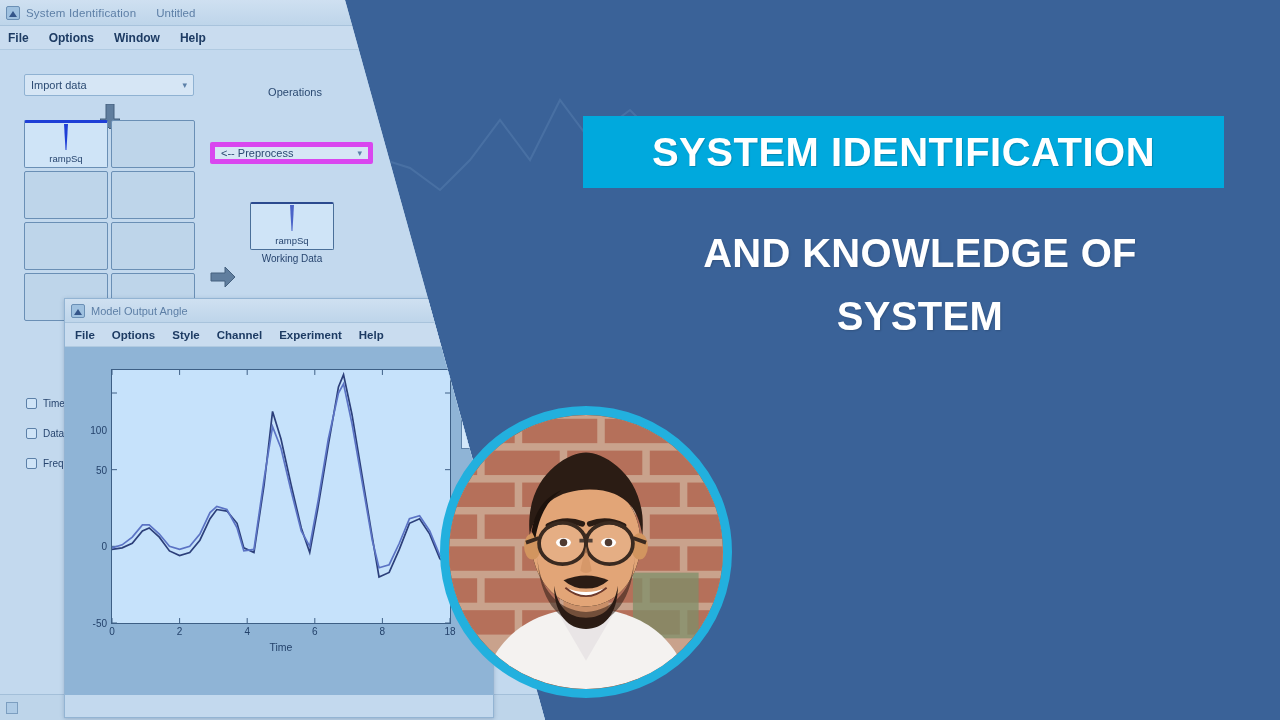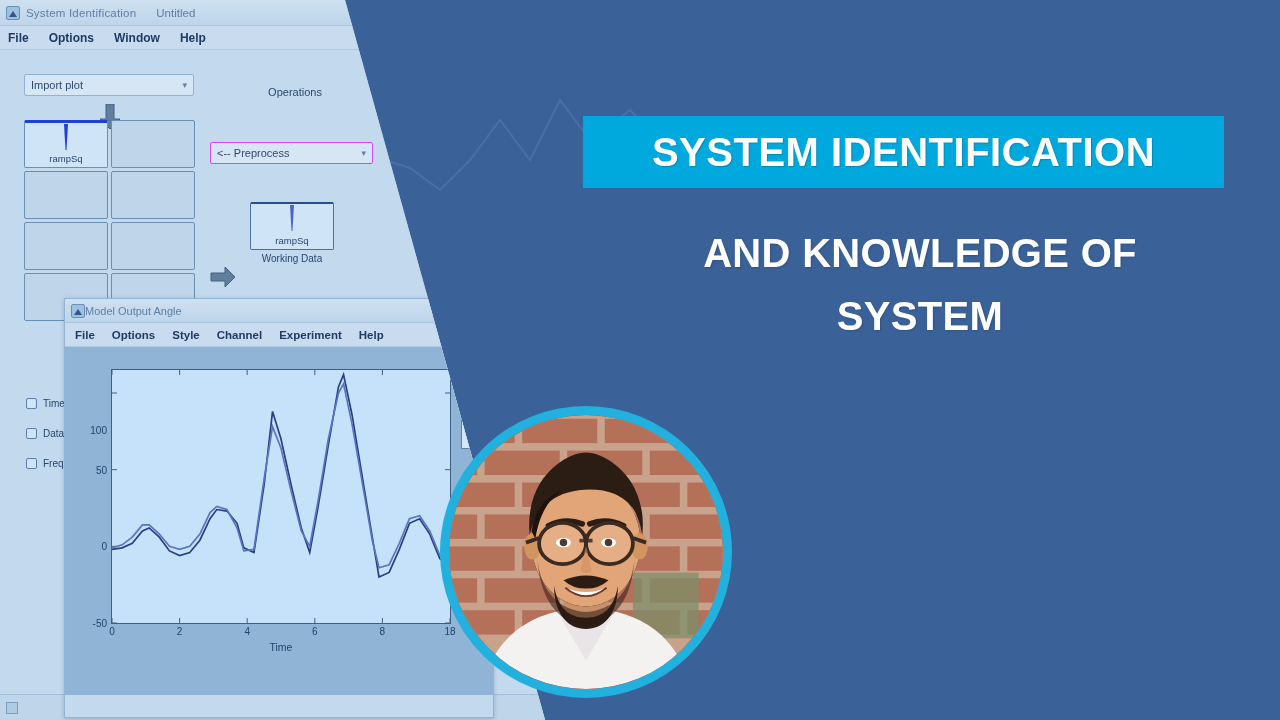--- a/index.html
+++ b/index.html
@@ -140,21 +140,21 @@
   .ops-label {
     position: absolute; left: 240px; top: 36px;
     width: 110px; text-align: center;
     font-size: 11px; color: #2b4a72;
   }
 
   .preprocess-select {
     position: absolute; left: 210px; top: 92px;
     width: 163px; height: 22px;
     background: #d6e6f5;
-    border: 1px solid #d946ef;
+    border: 5px solid #d946ef;
     border-radius: 2px;
     display: flex; align-items: center;
     padding: 0 6px;
     font-size: 11px; color: #2b4a72;
   }
   .preprocess-select .chev { margin-left: auto; font-size: 9px; color: #5c80a8; }
 
   .working-cell {
     position: absolute; left: 250px; top: 152px;
     width: 84px; height: 48px;
@@ -209,21 +209,21 @@
     position: absolute; left: 64px; top: 298px;
     width: 430px; height: 420px;
     background: #c3d9ee;
     border: 1px solid #93b4d3;
     box-shadow: 0 1px 4px rgba(30,60,100,.25);
     z-index: 5;
   }
   .mo-titlebar {
     height: 24px;
     background: linear-gradient(180deg,#cfe0f1 0%, #bed5ea 100%);
-    display: flex; align-items: center; 
+    display: flex; align-items: center; gap: 6px;
     padding: 0 6px;
     border-bottom: 1px solid #a8c3dc;
     text-align: center;
   }
   .mo-title { font-size: 11px; color: #5d7fa6; }
   .mo-menubar {
     height: 24px; background: #c9dcef;
     display: flex; align-items: center; gap: 17px;
     padding-left: 10px;
     border-bottom: 1px solid #b0cae1;
@@ -357,21 +357,21 @@
       <div class="menubar">
         <span class="mi">File</span>
         <span class="mi">Options</span>
         <span class="mi">Window</span>
         <span class="mi">Help</span>
       </div>
 
       <div class="sysid-body">
 
         <div class="import-select">
-          <span>Import plot</span>
+          <span>Import data</span>
           <span class="chev">▾</span>
         </div>
 
         <svg class="arrow-down-big" viewBox="0 0 22 26">
           <path d="M7 0 H15 V15 H21 L11 25 L1 15 H7 Z" fill="#607e9e" stroke="#44607e" stroke-width="1"></path>
         </svg>
 
         <div class="cells">
           <div class="cell filled">
             <span class="spike"></span>

